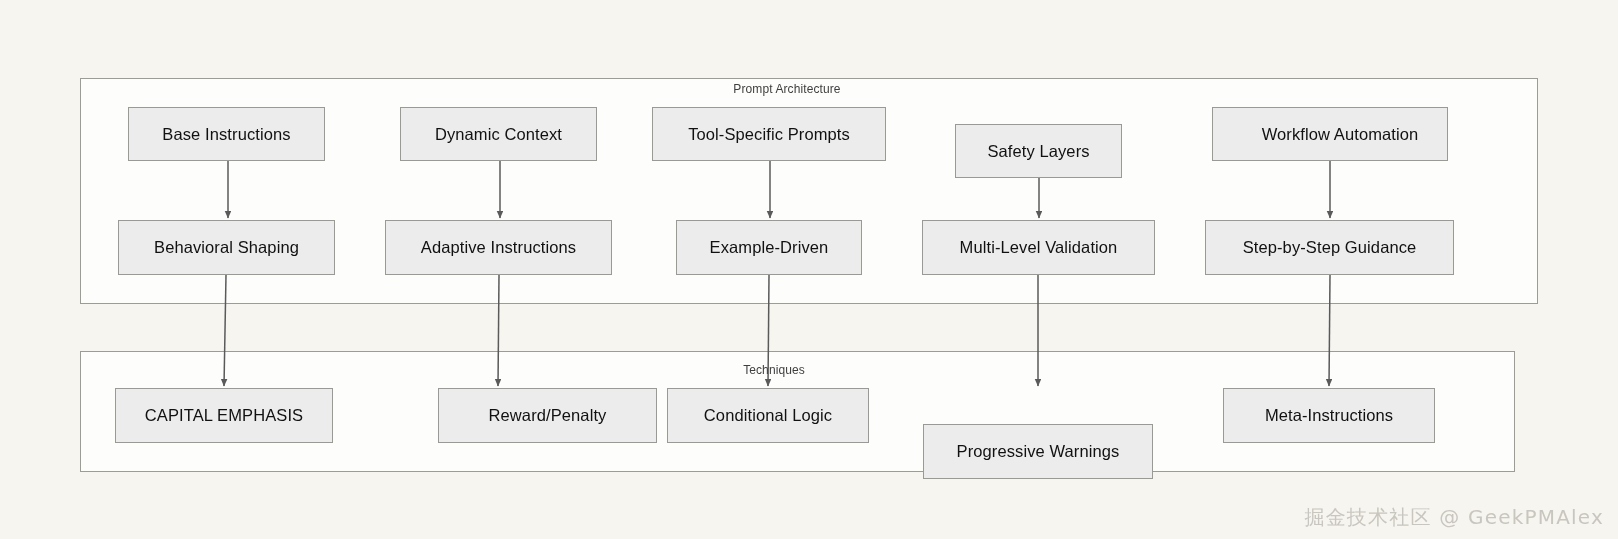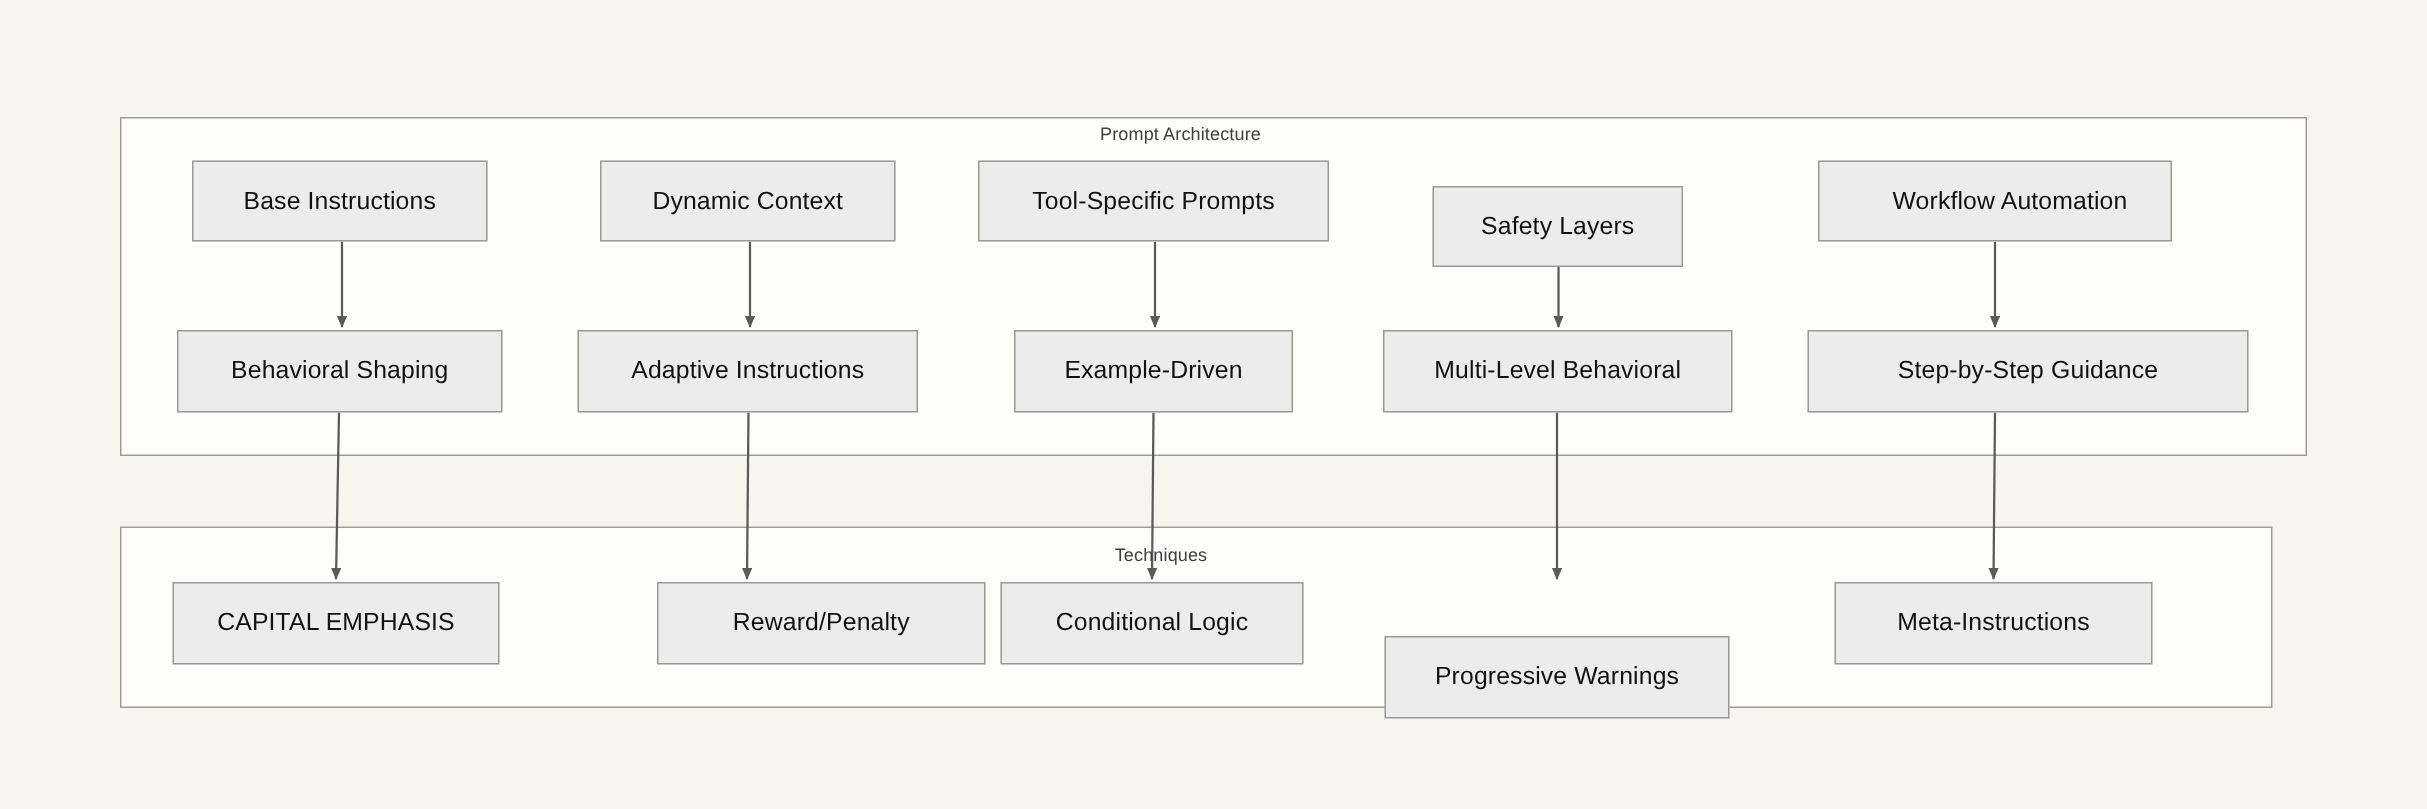--- a/index.html
+++ b/index.html
@@ -112,27 +112,28 @@
 
   <div id="nodes">
       <div class="node" style="left: 128px; top: 107px; width: 197px; height: 54px;">Base Instructions</div>
       <div class="node" style="left: 400px; top: 107px; width: 197px; height: 54px;">Dynamic Context</div>
       <div class="node" style="left: 652px; top: 107px; width: 234px; height: 54px;">Tool-Specific Prompts</div>
       <div class="node" style="left: 955px; top: 124px; width: 167px; height: 54px;">Safety Layers</div>
       <div class="node" style="left: 1212px; top: 107px; width: 236px; height: 54px; padding-left: 20px;">Workflow Automation</div>
       <div class="node" style="left: 118px; top: 220px; width: 217px; height: 55px;">Behavioral Shaping</div>
       <div class="node" style="left: 385px; top: 220px; width: 227px; height: 55px;">Adaptive Instructions</div>
       <div class="node" style="left: 676px; top: 220px; width: 186px; height: 55px;">Example-Driven</div>
-      <div class="node" style="left: 922px; top: 220px; width: 233px; height: 55px;">Multi-Level Behavioral</div>
-      <div class="node" style="left: 1205px; top: 220px; width: 294px; height: 55px;">Step-by-Step Guidance</div>
+      <div class="node" style="left: 922px; top: 220px; width: 233px; height: 55px;">Multi-Level Validation</div>
+      <div class="node" style="left: 1205px; top: 220px; width: 249px; height: 55px;">Step-by-Step Guidance</div>
       <div class="node" style="left: 115px; top: 388px; width: 218px; height: 55px;">CAPITAL EMPHASIS</div>
       <div class="node" style="left: 424px; top: 388px; width: 219px; height: 55px; margin-left: 14px;">Reward/Penalty</div>
       <div class="node" style="left: 667px; top: 388px; width: 202px; height: 55px;">Conditional Logic</div>
       <div class="node" style="left: 923px; top: 388px; width: 230px; height: 55px; margin-top: 36px;">Progressive Warnings</div>
       <div class="node" style="left: 1223px; top: 388px; width: 212px; height: 55px; text-align: right;">Meta-Instructions</div>
     </div>
 
   <div id="cluster-labels">
       <div class="cluster-label" style="left: 787px; top: 82px;">Prompt Architecture</div>
       <div class="cluster-label" style="left: 774px; top: 363px;">Techniques</div>
     </div>
 
+  <div class="watermark">掘金技术社区 @ GeekPMAlex</div>
 </div>
 
 </body></html>

